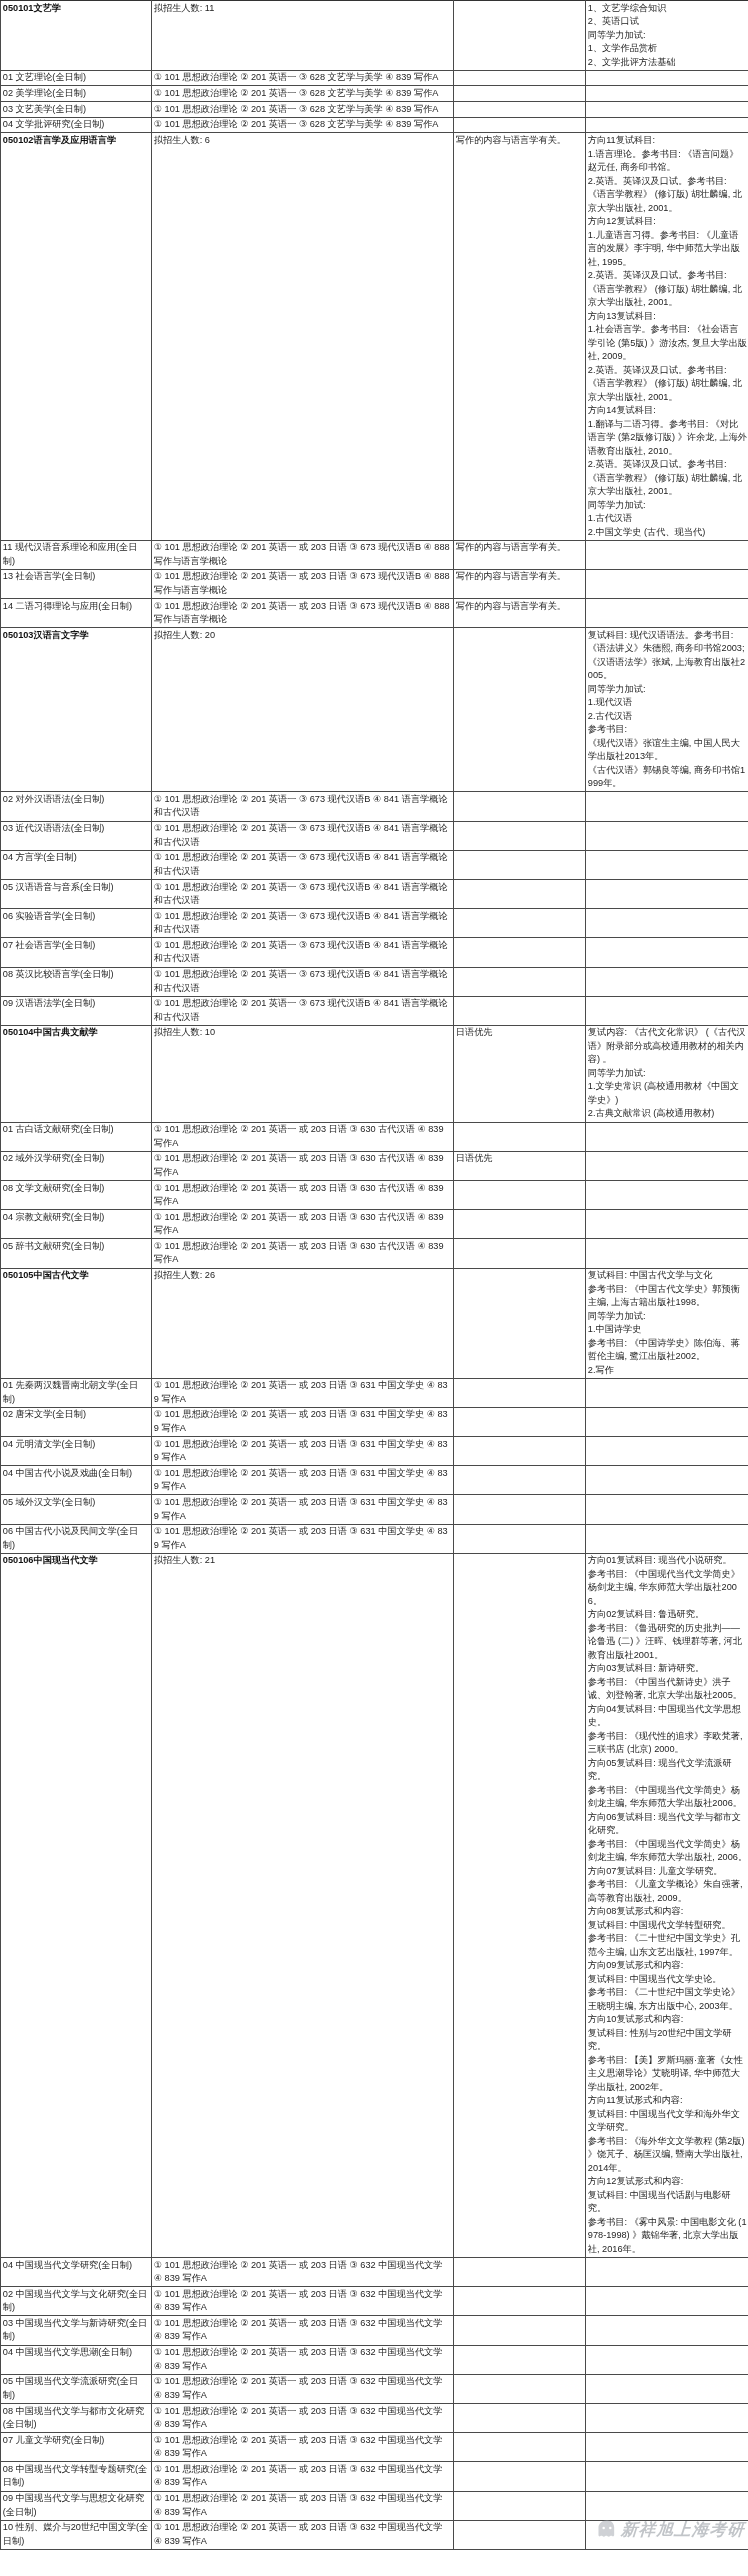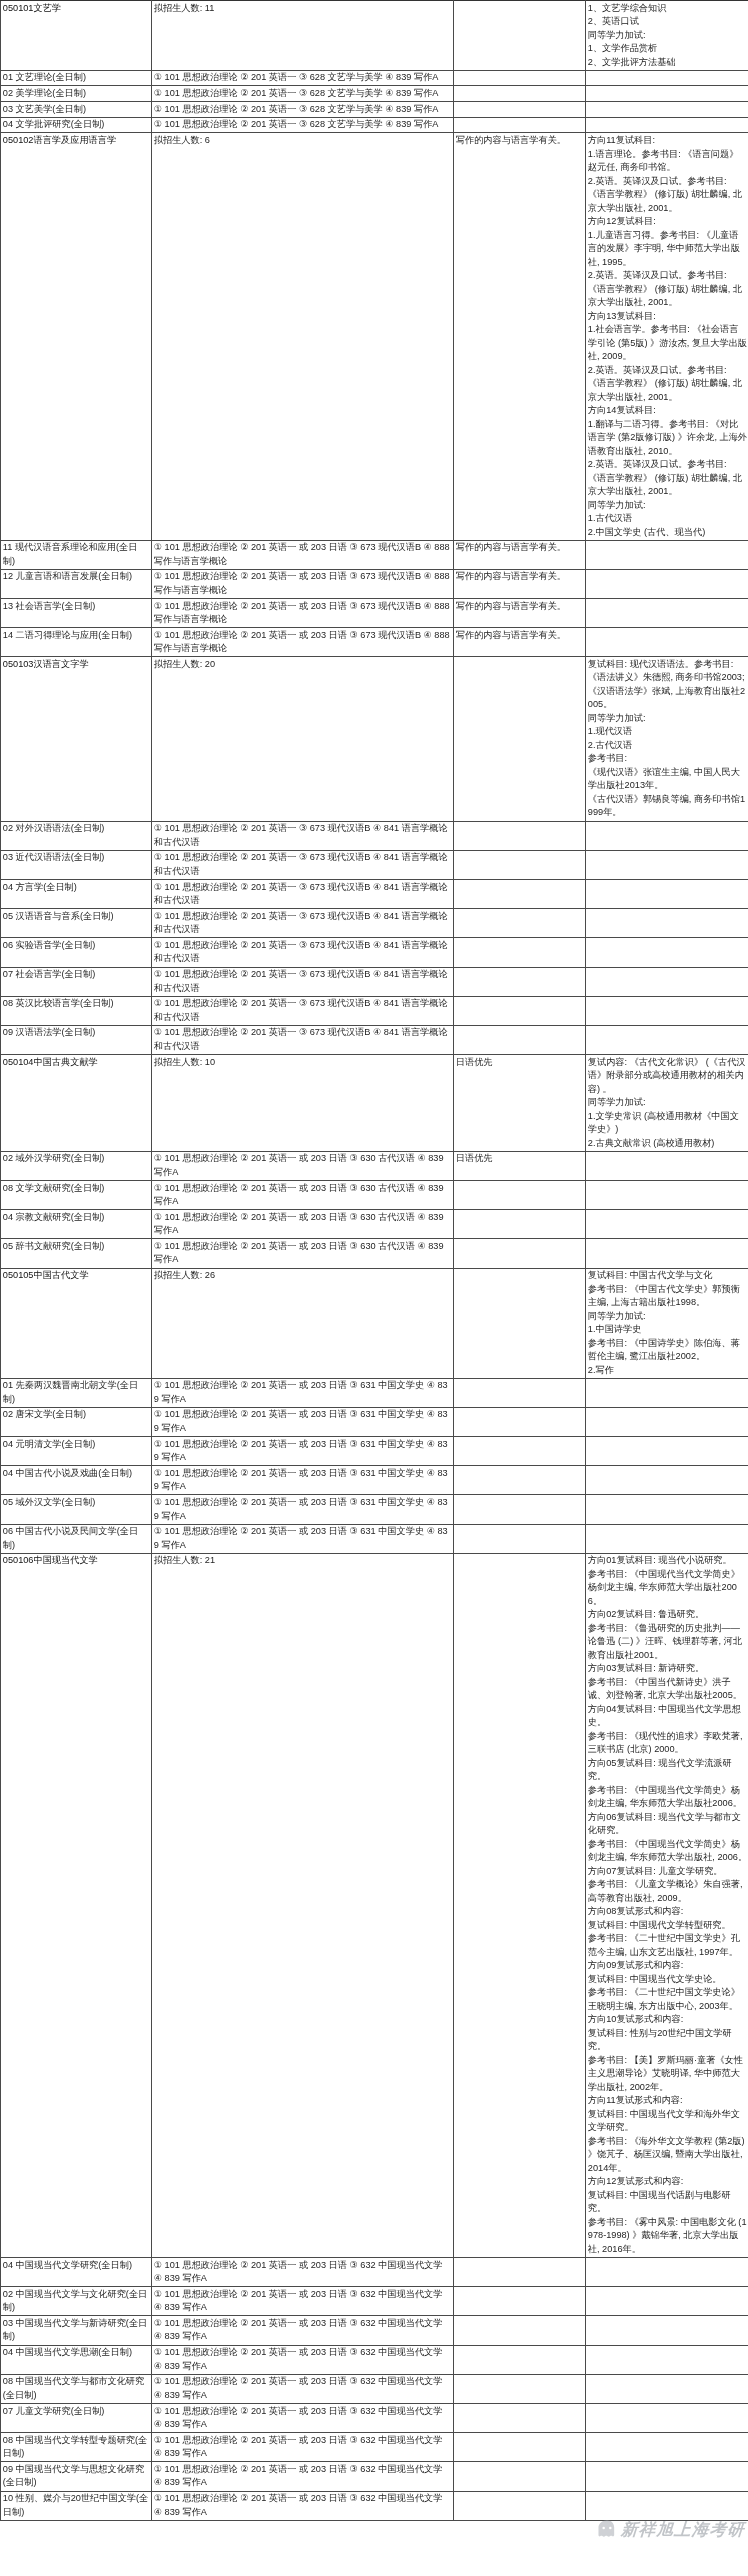--- a/index.html
+++ b/index.html
@@ -29,21 +29,21 @@
     font-size:9.2px;
     line-height:13.5px;
     white-space:pre-wrap;
     word-break:break-all;
     color:#242424;
   }
   tr.program-header-row td{
     border-top:1.2px solid #333;
   }
   td.prog-name{
-    font-weight:normal;
+    font-weight:bold;
     font-size:9.2px;
     color:#111;
   }
   .watermark{
     position:absolute;
     top:2518px;
     right:3.7px;
     display:flex;
     align-items:center;
     gap:3.7px;
@@ -126,26 +126,20 @@
 1.古代汉语
 2.中国文学史 (古代、现当代)</td>
         </tr>
         <tr>
           <td>11 现代汉语音系理论和应用(全日制)</td>
           <td>① 101 思想政治理论 ② 201 英语一 或 203 日语 ③ 673 现代汉语B ④ 888 写作与语言学概论</td>
           <td>写作的内容与语言学有关。</td>
           <td></td>
         </tr>
         <tr>
-          <td>12 儿童言语和语言发展(全日制)</td>
-          <td>① 101 思想政治理论 ② 201 英语一 或 203 日语 ③ 673 现代汉语B ④ 888 写作与语言学概论</td>
-          <td>写作的内容与语言学有关。</td>
-          <td></td>
-        </tr>
-        <tr>
           <td>13 社会语言学(全日制)</td>
           <td>① 101 思想政治理论 ② 201 英语一 或 203 日语 ③ 673 现代汉语B ④ 888 写作与语言学概论</td>
           <td>写作的内容与语言学有关。</td>
           <td></td>
         </tr>
         <tr>
           <td>14 二语习得理论与应用(全日制)</td>
           <td>① 101 思想政治理论 ② 201 英语一 或 203 日语 ③ 673 现代汉语B ④ 888 写作与语言学概论</td>
           <td>写作的内容与语言学有关。</td>
           <td></td>
@@ -211,20 +205,26 @@
           <td></td>
         </tr>
         <tr class="program-header-row">
           <td class="prog-name">050104中国古典文献学</td>
           <td>拟招生人数: 10</td>
           <td>日语优先</td>
           <td>复试内容: 《古代文化常识》 (《古代汉语》附录部分或高校通用教材的相关内容) 。
 同等学力加试:
 1.文学史常识 (高校通用教材《中国文学史》) 
 2.古典文献常识 (高校通用教材)</td>
+        </tr>
+        <tr>
+          <td>01 古白话文献研究(全日制)</td>
+          <td>① 101 思想政治理论 ② 201 英语一 或 203 日语 ③ 630 古代汉语 ④ 839 写作A</td>
+          <td></td>
+          <td></td>
         </tr>
         <tr>
           <td>02 域外汉学研究(全日制)</td>
           <td>① 101 思想政治理论 ② 201 英语一 或 203 日语 ③ 630 古代汉语 ④ 839 写作A</td>
           <td>日语优先</td>
           <td></td>
         </tr>
         <tr>
           <td>08 文学文献研究(全日制)</td>
           <td>① 101 思想政治理论 ② 201 英语一 或 203 日语 ③ 630 古代汉语 ④ 839 写作A</td>
@@ -342,20 +342,26 @@
           <td></td>
           <td></td>
         </tr>
         <tr>
           <td>04 中国现当代文学思潮(全日制)</td>
           <td>① 101 思想政治理论 ② 201 英语一 或 203 日语 ③ 632 中国现当代文学 ④ 839 写作A</td>
           <td></td>
           <td></td>
         </tr>
         <tr>
+          <td>05 中国现当代文学流派研究(全日制)</td>
+          <td>① 101 思想政治理论 ② 201 英语一 或 203 日语 ③ 632 中国现当代文学 ④ 839 写作A</td>
+          <td></td>
+          <td></td>
+        </tr>
+        <tr>
           <td>08 中国现当代文学与都市文化研究(全日制)</td>
           <td>① 101 思想政治理论 ② 201 英语一 或 203 日语 ③ 632 中国现当代文学 ④ 839 写作A</td>
           <td></td>
           <td></td>
         </tr>
         <tr>
           <td>07 儿童文学研究(全日制)</td>
           <td>① 101 思想政治理论 ② 201 英语一 或 203 日语 ③ 632 中国现当代文学 ④ 839 写作A</td>
           <td></td>
           <td></td>

